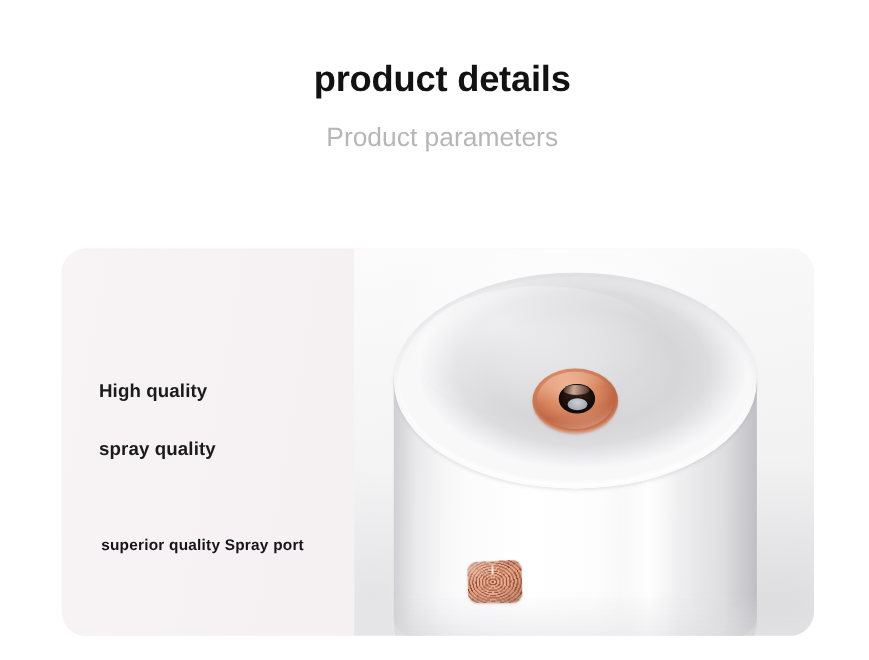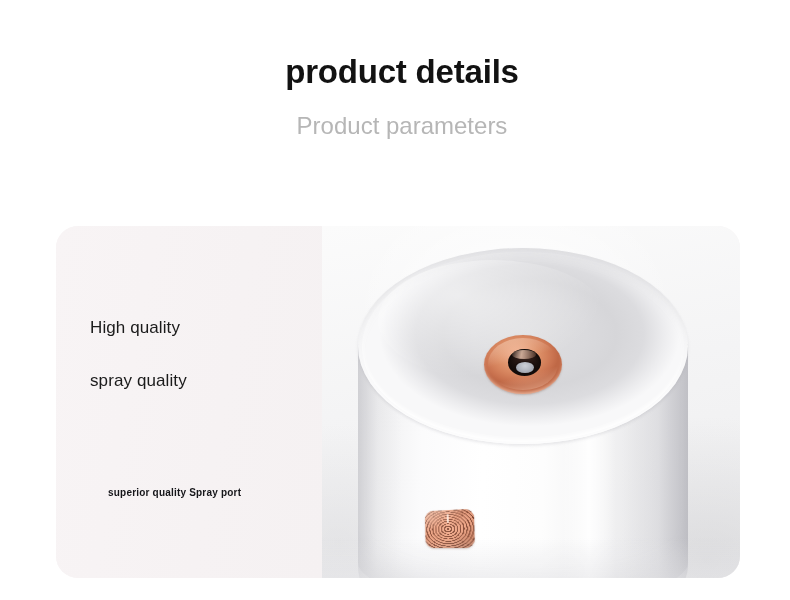--- a/index.html
+++ b/index.html
@@ -63,32 +63,33 @@
     position: relative;
     width: 266px;
     height: 100%;
     background: linear-gradient(100deg, #f8f4f5 0%, #f6f2f3 60%, #f5f1f2 100%);
     flex: 0 0 266px;
   }
   .caption-line {
     position: absolute;
     left: 34px;
     font-size: 17px;
-    font-weight: 400;
+    font-weight: 700;
     color: #1b1b1b;
     letter-spacing: 0.1px;
     white-space: nowrap;
+    margin-top: 28px;
   }
   #caption-line-1 { top: 92px; }
   #caption-line-2 { top: 145px; }
   #caption-subnote {
     position: absolute;
-    left: 52px;
+    left: 36px;
     top: 261px;
-    font-size: 10px;
+    font-size: 14px;
     font-weight: 700;
     color: #16161a;
     letter-spacing: 0.2px;
     white-space: nowrap;
   }
 
   
   #photo-pane {
     position: relative;
     flex: 1 1 auto;

